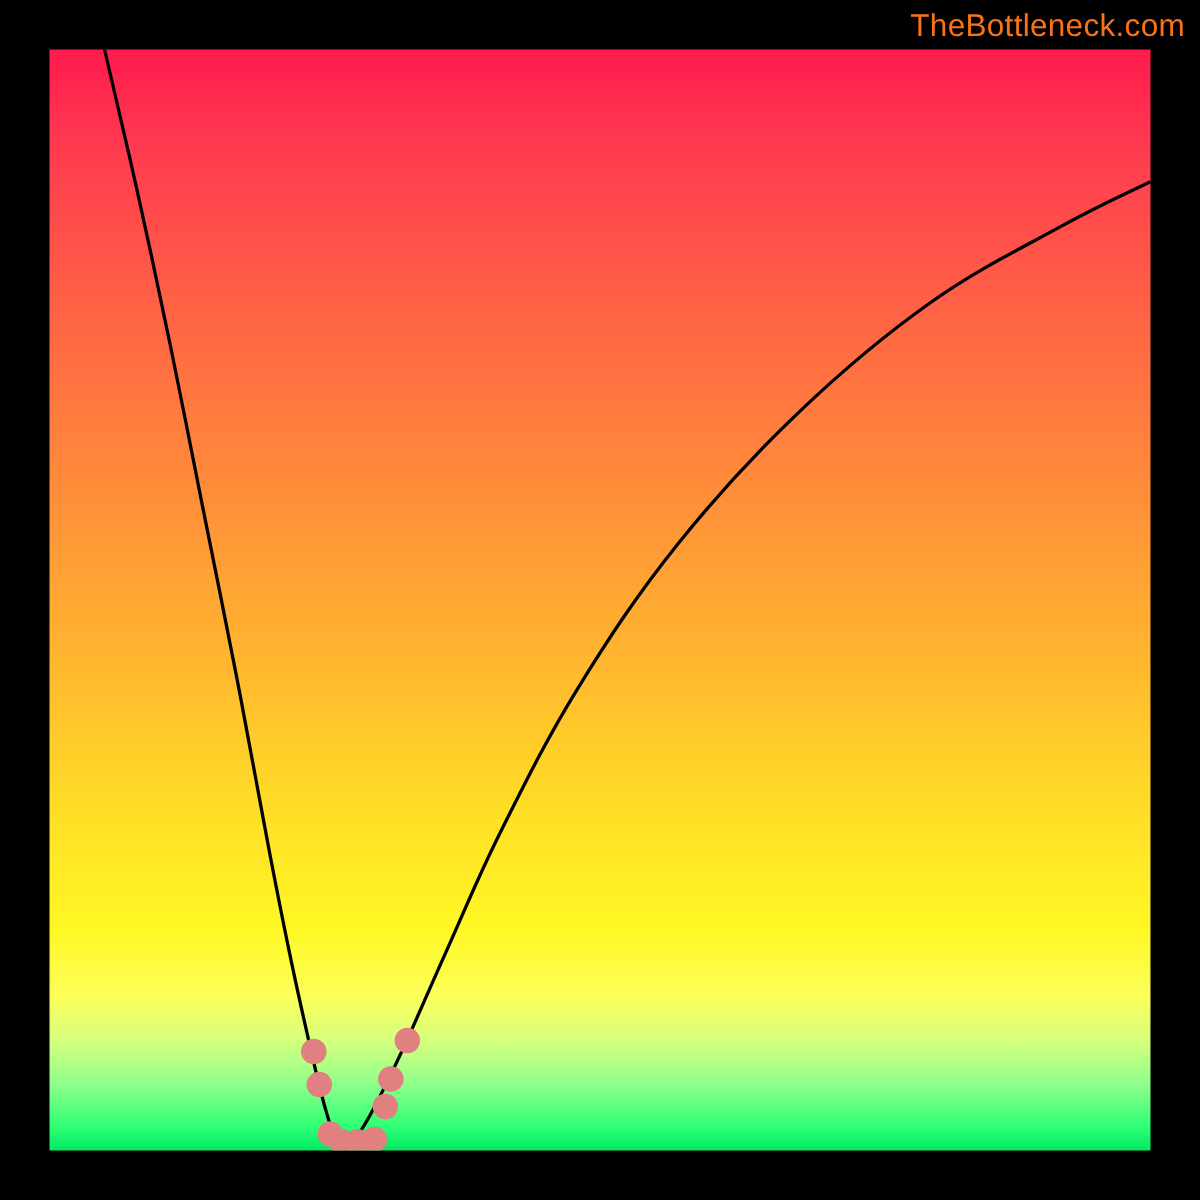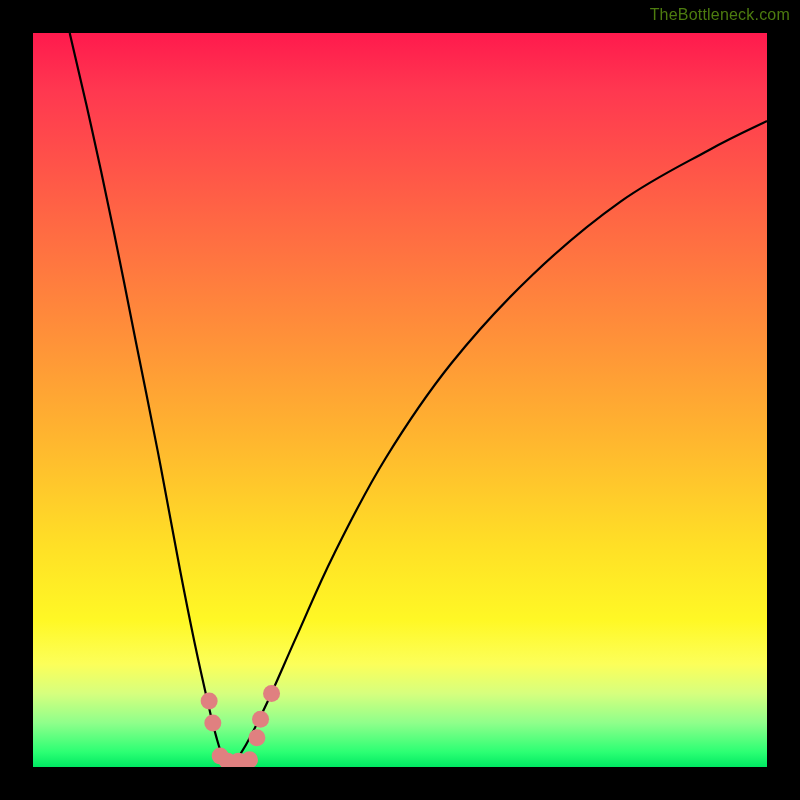--- a/index.html
+++ b/index.html
@@ -37,22 +37,22 @@
       #d6ff7e 90%,
       #8fff8b 94%,
       #2bff73 98%,
       #00e862 100%
     );
   }
   .watermark {
     position: absolute;
     top: 6px;
     right: 10px;
-    color: #4d7c0f;
-    font-size: 16px;
+    color: #f97316;
+    font-size: 21px;
     font-weight: 500;
     letter-spacing: 0.2px;
     user-select: none;
   }
   svg.curves {
     position: absolute;
     left: 0;
     top: 0;
     width: 734px;
     height: 734px;

